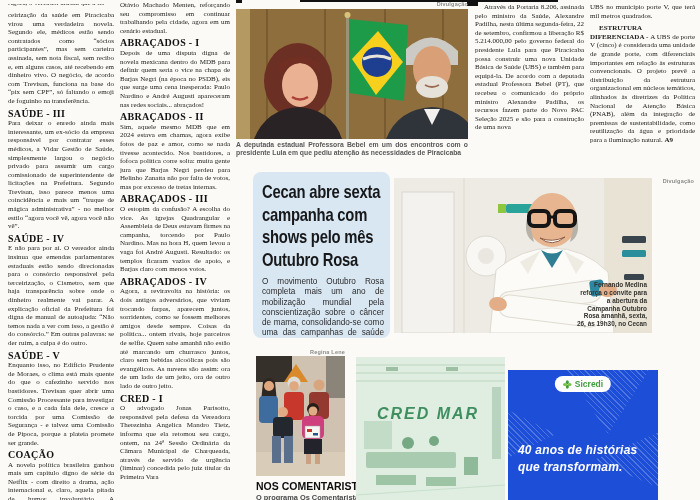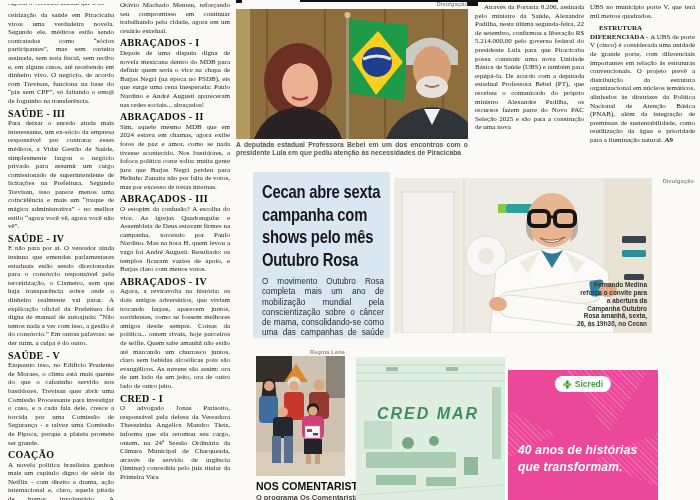--- a/index.html
+++ b/index.html
@@ -28,41 +28,41 @@
   
   .frag{position:absolute;background:#111}
 
   
   #bebel-caption{position:absolute;left:236px;top:141px;width:232px;
      font-family:"Liberation Sans",sans-serif;font-weight:bold;font-size:6.8px;
      line-height:8.4px;color:#585858;text-align:justify}
 
   
   #cecan-box{position:absolute;left:253px;top:172px;width:137px;height:166px;
-     background:#d9e7f3;border-radius:0;padding:9px 7px 0 9px;overflow:hidden}
+     background:#d9e7f3;border-radius:8px;padding:9px 7px 0 9px;overflow:hidden}
   #cecan-headline{font-family:"Liberation Sans",sans-serif;font-weight:bold;color:#17181a;
      font-size:19px;line-height:22.5px;letter-spacing:-.3px;width:170px;
      transform:scaleX(.78);transform-origin:0 0;white-space:nowrap}
   #cecan-deck{margin-top:6px;font-family:"Liberation Sans",sans-serif;font-size:8.2px;
      line-height:10.3px;color:#2b2b2b;width:122px;text-align:justify}
 
   
   #medina-caption{position:absolute;right:5px;bottom:5px;width:70px;z-index:3;
      font-family:"Liberation Sans",sans-serif;font-weight:bold;font-size:6.4px;
      line-height:7.8px;color:#33322e;text-align:right}
 
   
   #coment-heading{position:absolute;left:256px;top:480px;
      font-family:"Liberation Sans",sans-serif;font-weight:bold;font-size:10.5px;color:#0d0d0d}
   #coment-teaser{position:absolute;left:256px;top:493px;width:130px;
      font-family:"Liberation Sans",sans-serif;font-weight:bold;font-size:7.4px;color:#494949}
 
   
   #sicredi-ad{position:absolute;left:508px;top:370px;width:150px;height:130px;
-     background:#ec4899;overflow:hidden}
+     background:#1d4ed8;overflow:hidden}
   .tri{position:absolute;background:
      repeating-linear-gradient(45deg,rgba(255,255,255,.22) 0 1px,rgba(255,255,255,0) 1px 4px)}
   #tri1{width:90px;height:70px;left:55px;top:-6px;clip-path:polygon(0 0,100% 0,50% 100%)}
   #tri2{width:60px;height:60px;left:-12px;top:34px;clip-path:polygon(0 0,100% 50%,0 100%)}
   #tri3{width:70px;height:60px;left:86px;top:60px;clip-path:polygon(100% 0,100% 100%,0 50%)}
   #sicredi-pill{position:absolute;left:50%;top:6px;transform:translateX(-50%);
      background:#fff;border-radius:9px;padding:3px 8px;display:flex;align-items:center;gap:3px}
   #sicredi-pill span{font-family:"Liberation Sans",sans-serif;font-weight:bold;
      font-size:8.5px;color:#3f9d3f}
   #sicredi-text{position:absolute;left:10px;top:72px;font-family:"Liberation Sans",sans-serif;

